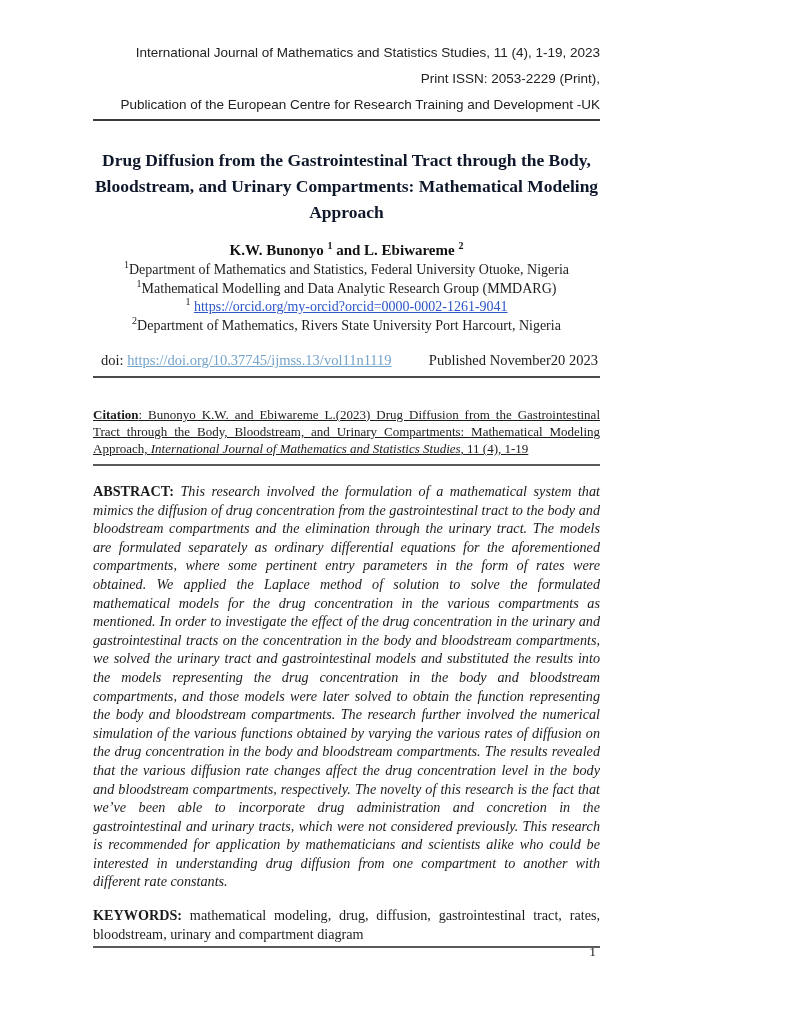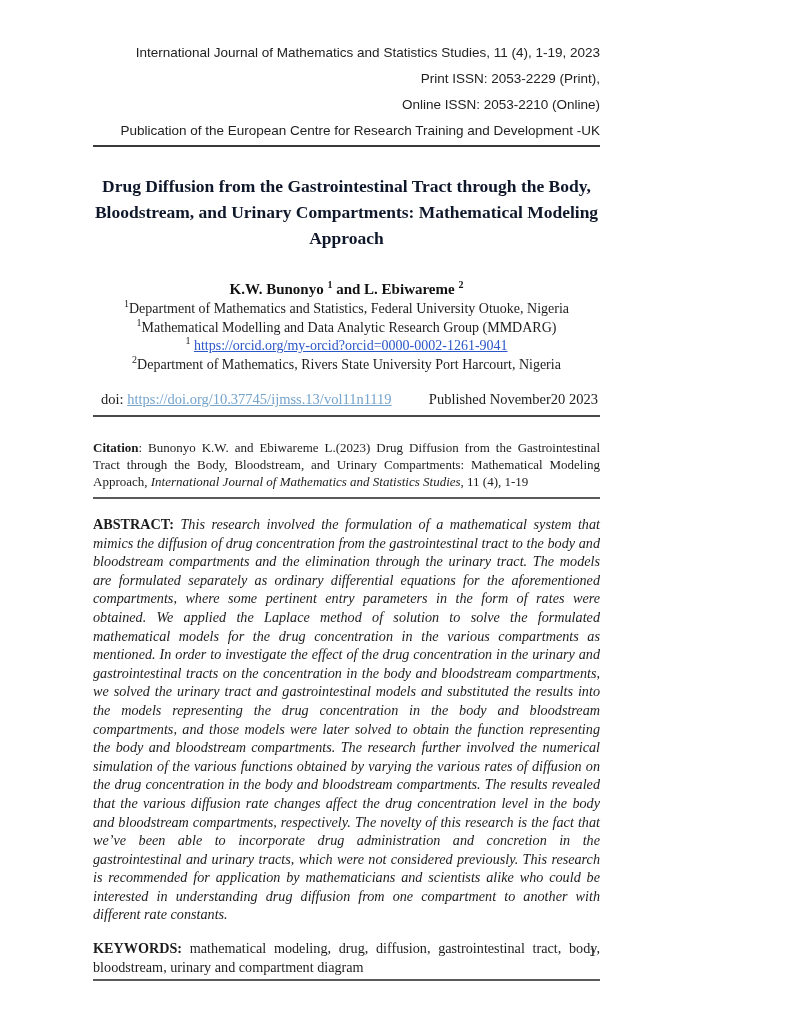--- a/index.html
+++ b/index.html
@@ -46,21 +46,21 @@
   .article-title {
     margin: 26px auto 0 auto;
     max-width: 600px;
     text-align: center;
     font-weight: bold;
     font-size: 17.5px;
     line-height: 26px;
     color: #0f172a;
   }
   .authors-line {
-    margin-top: 30px;
+    margin-top: 17px;
     text-align: center;
     font-weight: bold;
     font-size: 15px;
     color: #111;
   }
   sup {
     font-size: 10px;
     line-height: 0;
   }
   .affiliations {
@@ -78,26 +78,27 @@
     display: flex;
     justify-content: space-between;
     align-items: baseline;
     font-size: 14.5px;
     border-bottom: 2px solid #4a4a4a;
     padding: 0 2px 7px 8px;
   }
 
   
   .citation-block {
-    margin-top: 22px;
+    margin-top: 28px;
     font-size: 13px;
     line-height: 17px;
     text-align: justify;
     border-bottom: 2px solid #5a5a5a;
     padding-bottom: 7px;
+    text-decoration: underline;
   }
   .citation-block .bold { font-weight: bold; }
   .citation-block .italic { font-style: italic; }
 
   
   .abstract-block {
     margin-top: 16px;
     font-size: 14.2px;
     line-height: 18.6px;
     text-align: justify;
@@ -129,21 +130,20 @@
   }
 </style>
 </head>
 <body>
 
 <div class="page">
 
   <div class="journal-header">
     <div>International Journal of Mathematics and Statistics Studies, 11 (4), 1-19, 2023</div>
     <div>Print ISSN: 2053-2229 (Print),</div>
-    <div>Online ISSN: 2053-2210 (Online)</div>
     <div>Publication of the European Centre for Research Training and Development -UK</div>
   </div>
 
   <div class="article-title">Drug Diffusion from the Gastrointestinal Tract through the Body, Bloodstream, and Urinary Compartments: Mathematical Modeling Approach</div>
 
   <div class="authors-line">
     <span>K.W. Bunonyo</span>
     <sup>1</sup>
     <span>and L. Ebiwareme</span>
     <sup>2</sup>
@@ -163,18 +163,18 @@
 
   <div class="citation-block">
     <span class="bold">Citation</span><span>: Bunonyo K.W. and Ebiwareme L.(2023) Drug Diffusion from the Gastrointestinal Tract through the Body, Bloodstream, and Urinary Compartments: Mathematical Modeling Approach, </span><span class="italic">International Journal of Mathematics and Statistics Studies</span><span>, 11 (4), 1-19</span>
   </div>
 
   <div class="abstract-block">
     <span class="abstract-label">ABSTRACT:</span><span class="abstract-body"> This research involved the formulation of a mathematical system that mimics the diffusion of drug concentration from the gastrointestinal tract to the body and bloodstream compartments and the elimination through the urinary tract. The models are formulated separately as ordinary differential equations for the aforementioned compartments, where some pertinent entry parameters in the form of rates were obtained. We applied the Laplace method of solution to solve the formulated mathematical models for the drug concentration in the various compartments as mentioned. In order to investigate the effect of the drug concentration in the urinary and gastrointestinal tracts on the concentration in the body and bloodstream compartments, we solved the urinary tract and gastrointestinal models and substituted the results into the models representing the drug concentration in the body and bloodstream compartments, and those models were later solved to obtain the function representing the body and bloodstream compartments. The research further involved the numerical simulation of the various functions obtained by varying the various rates of diffusion on the drug concentration in the body and bloodstream compartments. The results revealed that the various diffusion rate changes affect the drug concentration level in the body and bloodstream compartments, respectively. The novelty of this research is the fact that we’ve been able to incorporate drug administration and concretion in the gastrointestinal and urinary tracts, which were not considered previously. This research is recommended for application by mathematicians and scientists alike who could be interested in understanding drug diffusion from one compartment to another with different rate constants.</span>
   </div>
 
   <div class="keywords-block">
-    <span class="keywords-label">KEYWORDS:</span><span> mathematical modeling, drug, diffusion, gastrointestinal tract, body, bloodstream, urinary and compartment diagram</span>
+    <span class="keywords-label">KEYWORDS:</span><span> mathematical modeling, drug, diffusion, gastrointestinal tract, rates, bloodstream, urinary and compartment diagram</span>
   </div>
 
   <div class="page-number">1</div>
 
 </div>
 
 </body></html>

